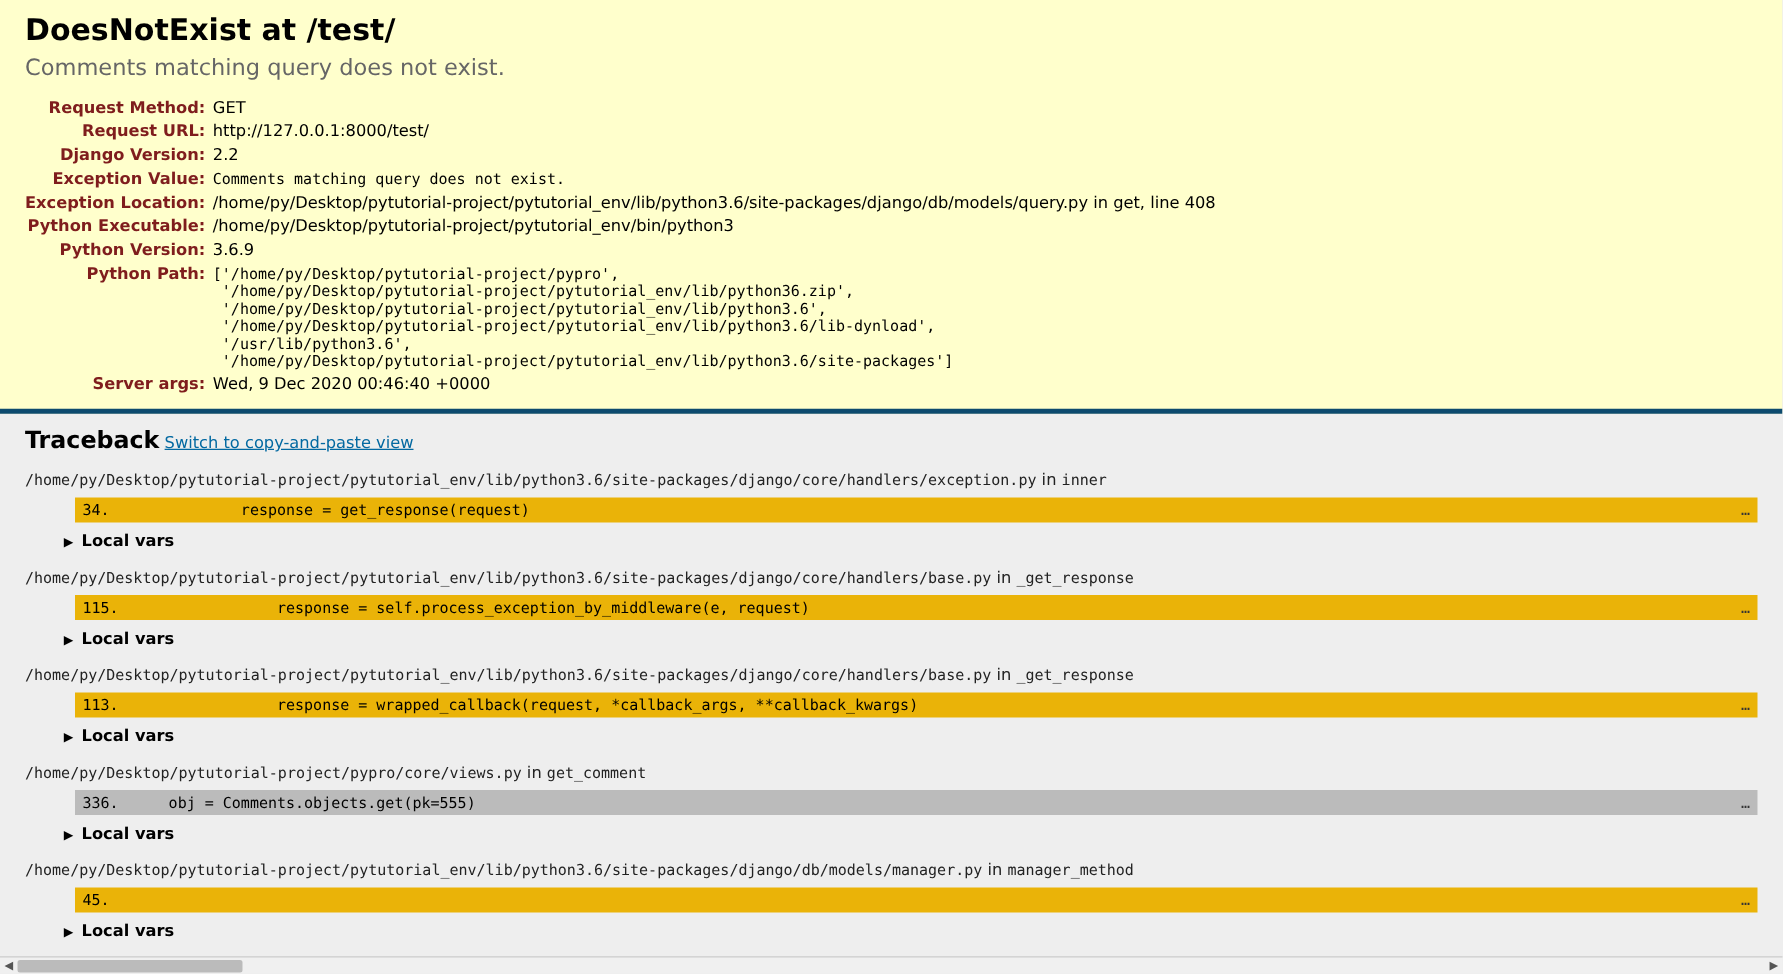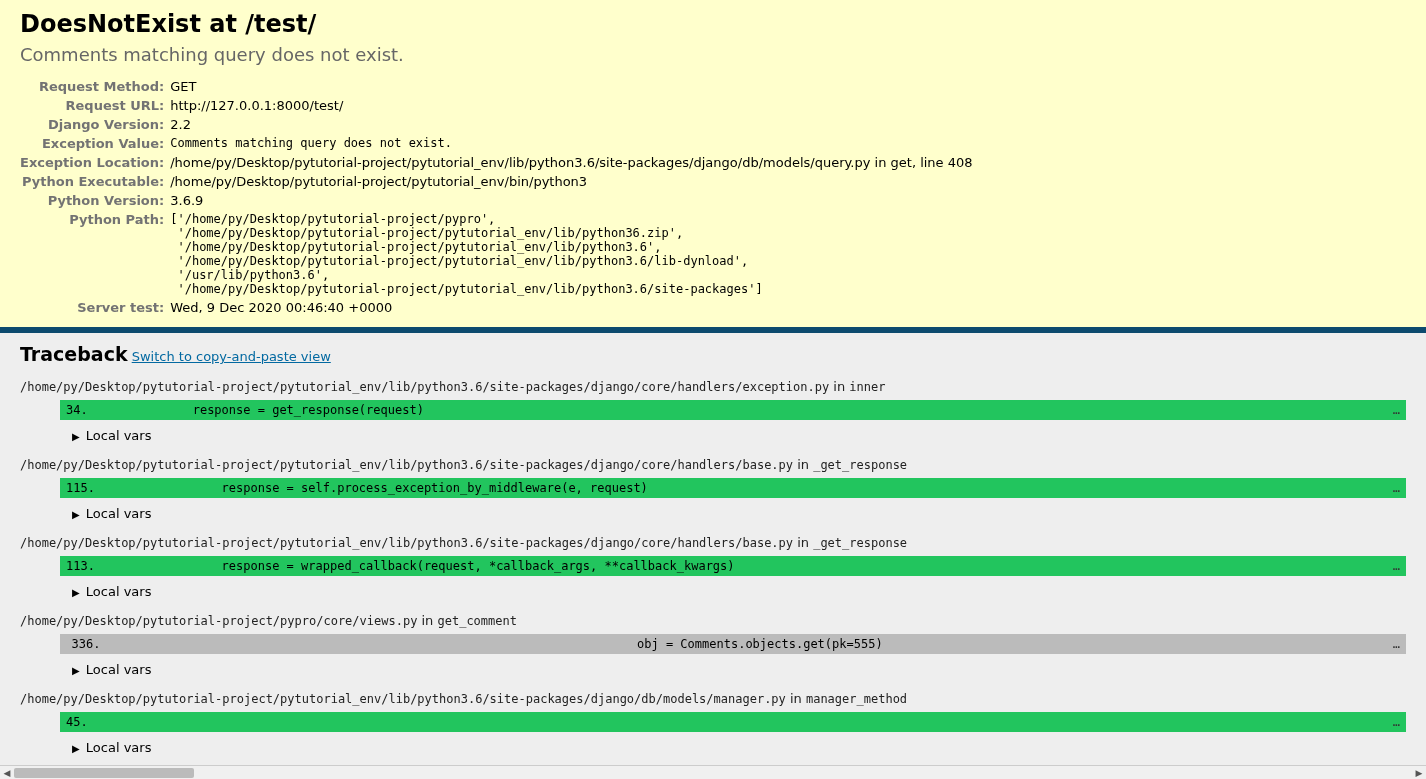--- a/index.html
+++ b/index.html
@@ -8,40 +8,40 @@
       padding: 0;
       font-family: "DejaVu Sans", Arial, sans-serif;
       font-size: 13px;
       background: #eee;
       color: #000;
       width: 1426px;
     }
     #summary {
       background: #ffffcc;
       padding: 10px 20px 10px 20px;
-      border-bottom: 6px solid #0c4a6e;
+      border-bottom: 4px solid #0c4a6e;
     }
     #summary h1 {
       font-size: 24px;
       font-weight: bold;
       margin: 0 0 6px 0;
     }
     #summary h2 {
       font-size: 18px;
       font-weight: normal;
       color: #666;
       margin: 0 0 12px 0;
     }
     table.meta {
       border-collapse: collapse;
     }
     table.meta th {
       text-align: right;
       font-weight: bold;
-      color: #737373;
+      color: #7f1d1d;
       padding: 2px 6px 2px 0;
       vertical-align: top;
       white-space: nowrap;
     }
     table.meta td {
       padding: 2px 0;
       vertical-align: top;
     }
     pre.exc-val, pre.path {
       margin: 0;
@@ -87,46 +87,46 @@
       margin-left: 40px;
     }
     ol.context-line {
       list-style: none;
       margin: 0;
       padding: 0;
     }
     ol.context-line li {
       font-family: "DejaVu Sans Mono", monospace;
       font-size: 12px;
-      background: #22c55e;
+      background: #eab308;
       padding: 3px 6px;
       display: flex;
       justify-content: space-between;
       align-items: center;
     }
     ol.context-line li.highlight {
       background: #bbb;
-      text-align: center;
     }
     .lineno {
       width: 40px;
       display: inline-block;
     }
     .codetext {
       flex: 1;
       white-space: pre;
     }
     .ellipsis {
       color: #333;
       padding-left: 8px;
     }
     .localvars {
-      margin: 8px 0 0 52px;
+      margin: 8px 0 0 31px;
       cursor: pointer;
       font-size: 13px;
+      font-weight: bold;
     }
     .localvars .tri {
       font-size: 10px;
       display: inline-block;
       margin-right: 2px;
     }
     .scrollbar-bottom {
       position: fixed;
       bottom: 0;
       left: 0;
@@ -203,21 +203,21 @@
       <td>
             <pre class="path">['/home/py/Desktop/pytutorial-project/pypro',
  '/home/py/Desktop/pytutorial-project/pytutorial_env/lib/python36.zip',
  '/home/py/Desktop/pytutorial-project/pytutorial_env/lib/python3.6',
  '/home/py/Desktop/pytutorial-project/pytutorial_env/lib/python3.6/lib-dynload',
  '/usr/lib/python3.6',
  '/home/py/Desktop/pytutorial-project/pytutorial_env/lib/python3.6/site-packages']</pre>
           </td>
     </tr>
     <tr>
-      <th>Server test:</th>
+      <th>Server args:</th>
       <td>Wed, 9 Dec 2020 00:46:40 +0000</td>
     </tr>
   </tbody>
     </table>
 </div>
 
 <div id="traceback">
   <h2>Traceback</h2>
   <span class="switch">Switch to copy-and-paste view</span>
 

